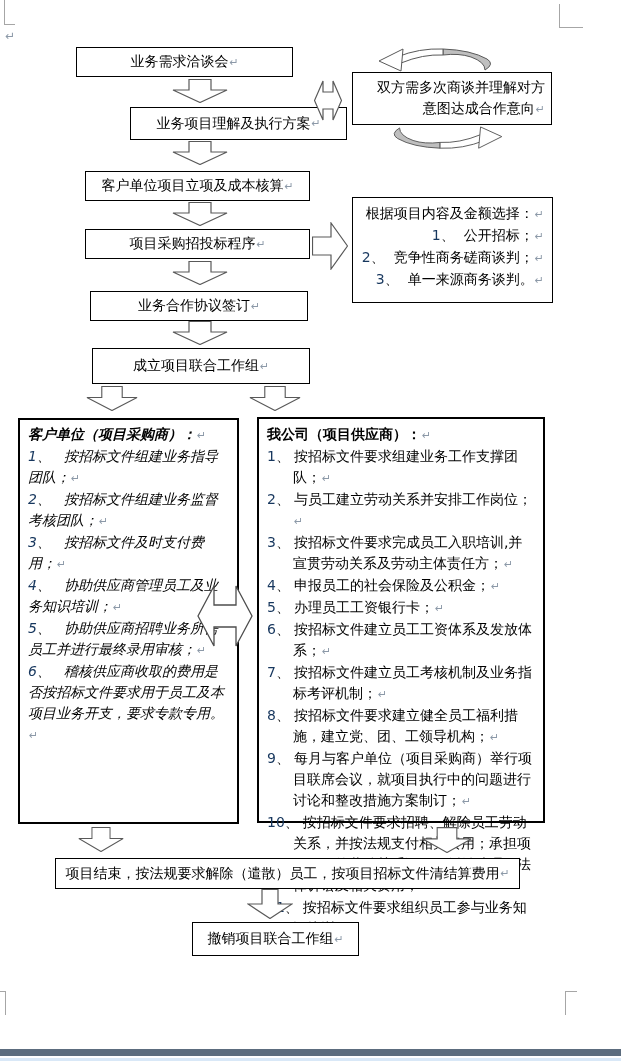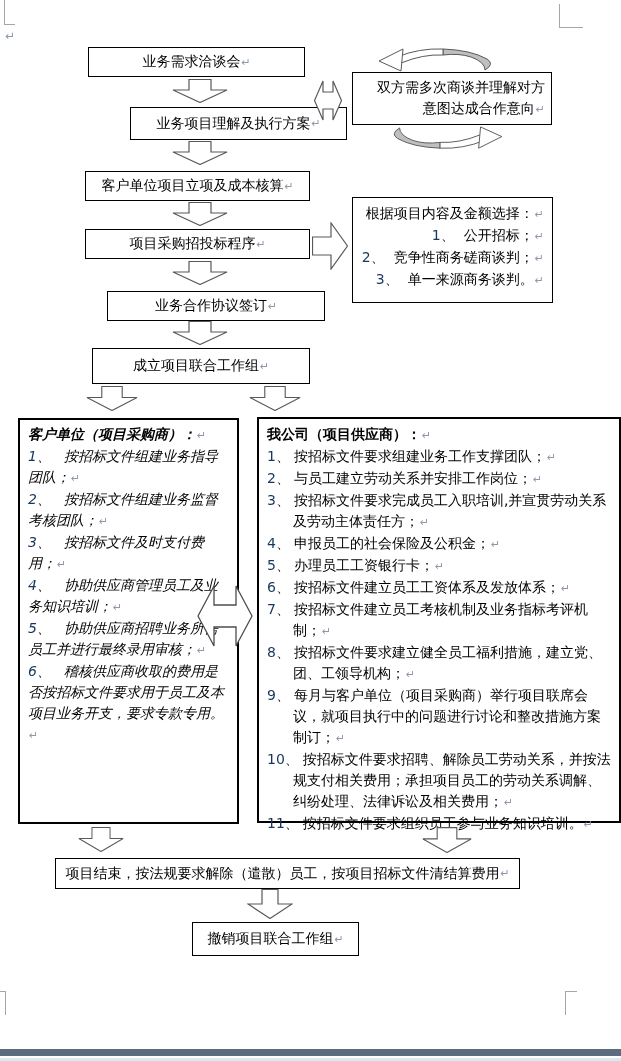--- a/index.html
+++ b/index.html
@@ -43,21 +43,21 @@
   <div class="cmark" style="left:4px;top:24px;width:11px;height:1px;"></div>
   <div class="cmark" style="left:559px;top:4px;width:1px;height:24px;"></div>
   <div class="cmark" style="left:559px;top:27px;width:24px;height:1px;"></div>
   <div class="cmark" style="left:0;top:991px;width:6px;height:1px;"></div>
   <div class="cmark" style="left:5px;top:991px;width:1px;height:24px;"></div>
   <div class="cmark" style="left:565px;top:991px;width:12px;height:1px;"></div>
   <div class="cmark" style="left:565px;top:991px;width:1px;height:24px;"></div>
 
   <span class="lone-pmark">↵</span>
 
-  <div class="fbox" style="left:88px;top:47px;width:215px;height:28px;align-items:center;">
+  <div class="fbox" style="left:76px;top:47px;width:215px;height:28px;align-items:center;">
     <span>业务需求洽谈会</span>
       <span class="pmark">↵</span>
   </div>
 
   <div class="arrow" style="left:172px;top:79px;width:56px;height:24px;">
     <svg viewBox="0 0 56 25" preserveAspectRatio="none">
         <polygon points="17,0.5 39,0.5 39,11.5 55,11.5 28,24.5 1,11.5 17,11.5" fill="#ffffff" stroke="#595959" stroke-width="1.2"></polygon>
       </svg>
   </div>
 
@@ -87,21 +87,21 @@
     <span>项目采购招投标程序</span>
       <span class="pmark">↵</span>
   </div>
 
   <div class="arrow" style="left:172px;top:261px;width:56px;height:24px;">
     <svg viewBox="0 0 56 25" preserveAspectRatio="none">
         <polygon points="17,0.5 39,0.5 39,11.5 55,11.5 28,24.5 1,11.5 17,11.5" fill="#ffffff" stroke="#595959" stroke-width="1.2"></polygon>
       </svg>
   </div>
 
-  <div class="fbox" style="left:107px;top:291px;width:216px;height:28px;">
+  <div class="fbox" style="left:90px;top:291px;width:216px;height:28px;">
     <span>业务合作协议签订</span>
       <span class="pmark">↵</span>
   </div>
 
   <div class="arrow" style="left:172px;top:321px;width:56px;height:24px;">
     <svg viewBox="0 0 56 25" preserveAspectRatio="none">
         <polygon points="17,0.5 39,0.5 39,11.5 55,11.5 28,24.5 1,11.5 17,11.5" fill="#ffffff" stroke="#595959" stroke-width="1.2"></polygon>
       </svg>
   </div>
 
@@ -170,21 +170,21 @@
     <p><span class="num">5</span><span>、</span><span class="g1"></span><span>协助供应商招聘业务所需员工并进行最终录用审核；</span><span class="pmark">↵</span></p>
     <p><span class="num">6</span><span>、</span><span class="g1"></span><span>稽核供应商收取的费用是否按招标文件要求用于员工及本项目业务开支，要求专款专用。</span><span class="pmark">↵</span></p>
   </div>
 
   <div class="arrow" style="left:197px;top:579px;width:56px;height:74px;">
     <svg viewBox="0 0 56 74" preserveAspectRatio="none">
         <polygon points="1,37 17,7 17,26 39,26 39,7 55,37 39,67 39,48 17,48 17,67" fill="#ffffff" stroke="#4d4d4d" stroke-width="1.3"></polygon>
       </svg>
   </div>
 
-  <div class="bigbox" style="left:257px;top:417px;width:364px;height:406px;padding-top:5px;">
+  <div class="bigbox" style="left:257px;top:417px;width:288px;height:406px;padding-top:5px;">
     <p class="title"><span>我公司（项目供应商）：</span><span class="pmark">↵</span></p>
     <p class="hang"><span class="num">1</span><span>、</span><span class="g2"></span><span>按招标文件要求组建业务工作支撑团队；</span><span class="pmark">↵</span></p>
     <p class="hang"><span class="num">2</span><span>、</span><span class="g2"></span><span>与员工建立劳动关系并安排工作岗位；</span><span class="pmark">↵</span></p>
     <p class="hang"><span class="num">3</span><span>、</span><span class="g2"></span><span>按招标文件要求完成员工入职培训,并宣贯劳动关系及劳动主体责任方；</span><span class="pmark">↵</span></p>
     <p class="hang"><span class="num">4</span><span>、</span><span class="g2"></span><span>申报员工的社会保险及公积金；</span><span class="pmark">↵</span></p>
     <p class="hang"><span class="num">5</span><span>、</span><span class="g2"></span><span>办理员工工资银行卡；</span><span class="pmark">↵</span></p>
     <p class="hang"><span class="num">6</span><span>、</span><span class="g2"></span><span>按招标文件建立员工工资体系及发放体系；</span><span class="pmark">↵</span></p>
     <p class="hang"><span class="num">7</span><span>、</span><span class="g2"></span><span>按招标文件建立员工考核机制及业务指标考评机制；</span><span class="pmark">↵</span></p>
     <p class="hang"><span class="num">8</span><span>、</span><span class="g2"></span><span>按招标文件要求建立健全员工福利措施，建立党、团、工领导机构；</span><span class="pmark">↵</span></p>
     <p class="hang"><span class="num">9</span><span>、</span><span class="g2"></span><span>每月与客户单位（项目采购商）举行项目联席会议，就项目执行中的问题进行讨论和整改措施方案制订；</span><span class="pmark">↵</span></p>

